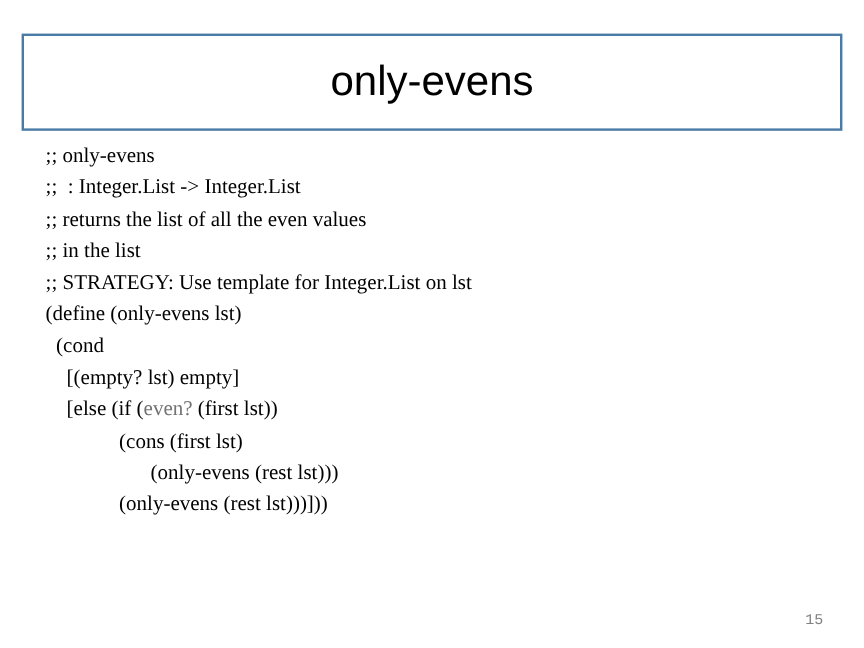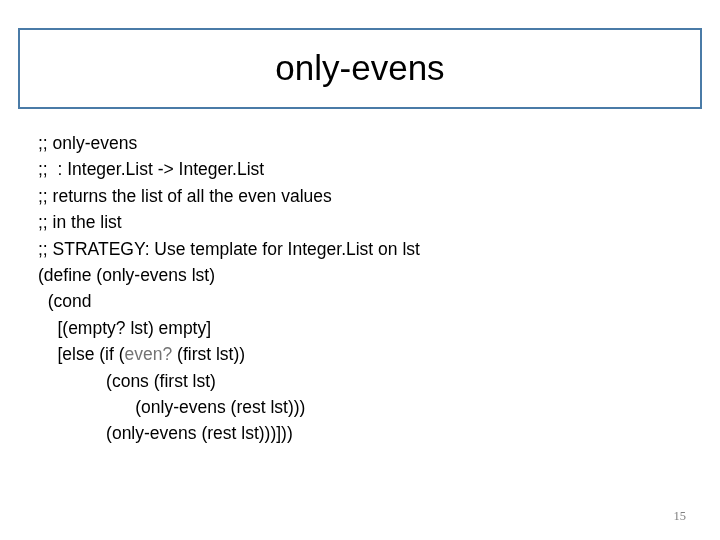--- a/index.html
+++ b/index.html
@@ -35,39 +35,39 @@
     font-family: "Liberation Sans", sans-serif;
     font-size: 35px;
     font-weight: 400;
     color: #000000;
     line-height: 1.1;
     letter-spacing: 0px;
   }
   .code-block {
     position: absolute;
     left: 38px;
-    top: 130px;
+    top: 116px;
     width: 660px;
-    font-family: Liberation Sans, sans-serif;
+    font-family: Liberation Serif, serif;
     font-size: 17.5px;
     line-height: 26.4px;
     color: #000000;
     white-space: pre;
   }
   .code-line {
     white-space: pre;
   }
   .kw-even {
     color: #737373;
   }
   .page-number {
     position: absolute;
     right: 34px;
     bottom: 16px;
-    font-family: Liberation Serif, serif;
+    font-family: Liberation Mono, monospace;
     font-size: 12.5px;
     color: #808080;
     text-align: right;
   }
 </style>
 </head>
 <body>
 
 <div class="slide">
 

